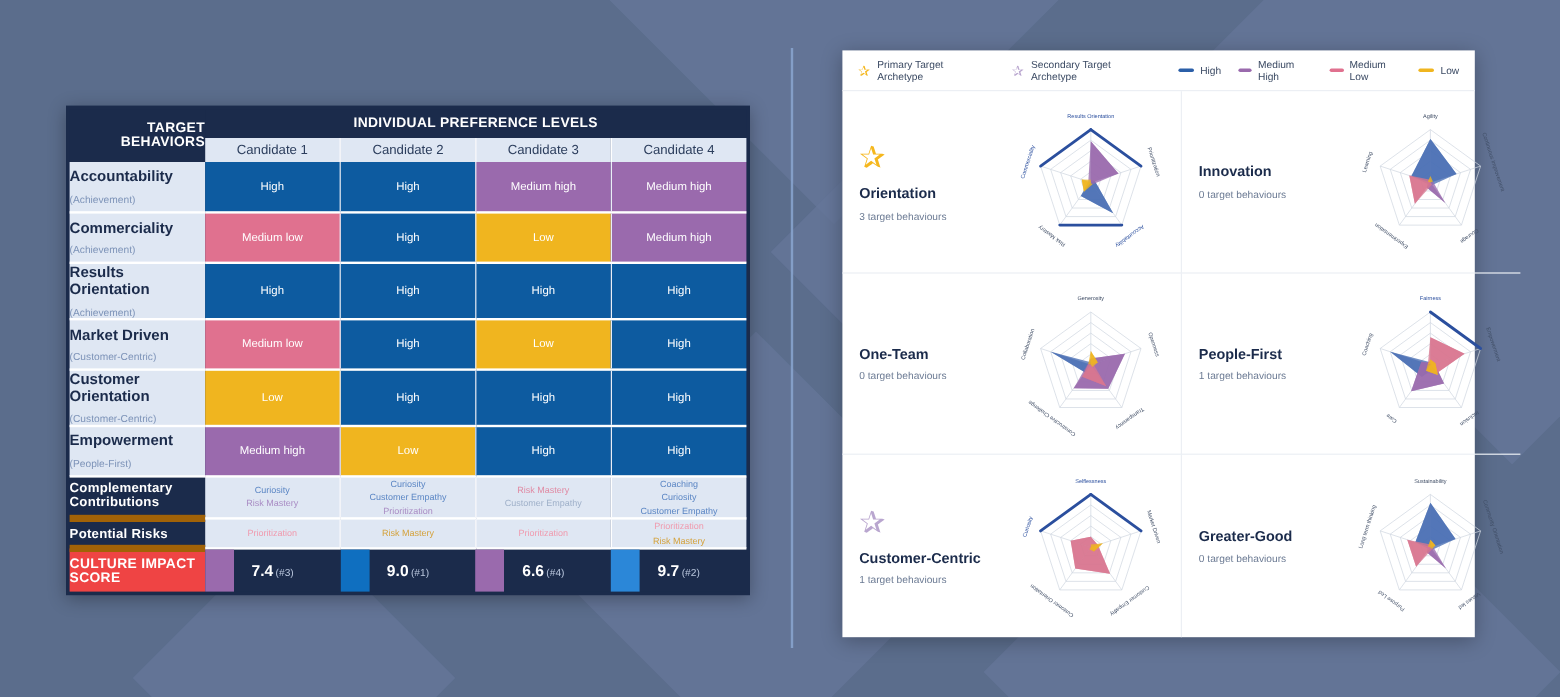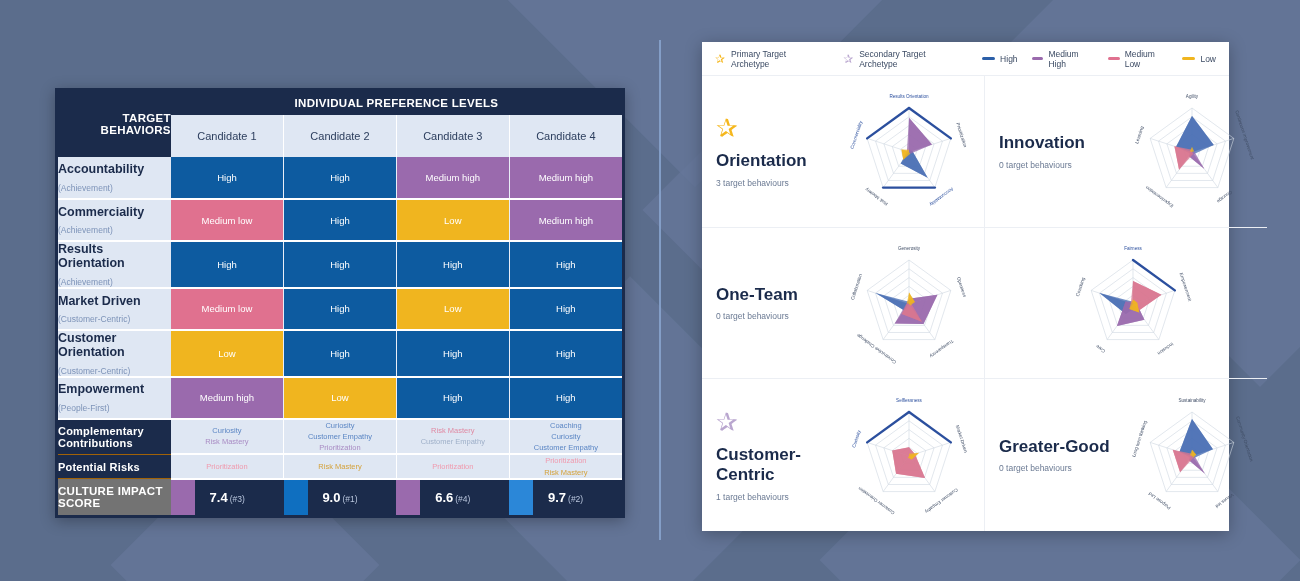--- a/index.html
+++ b/index.html
@@ -43,52 +43,52 @@
   .grp-title {
     text-align:center; font-size:11.5px; font-weight:bold;
     letter-spacing:.3px; height:24px; color:#ffffff;
   }
   .rowhdr-main {
     font-size:11.5px; font-weight:bold; letter-spacing:.3px;
     color:#fff; padding:0 0 0 12px; text-align:right;
   }
   .cand-hdr {
     background:#dfe7f3; color:#2c3e5d; font-size:11px;
-    text-align:center; height:42px; font-weight:normal;
+    text-align:center; height:20px; font-weight:normal;
     border-right:1px solid #ffffff;
   }
   .cand-hdr:last-child { border-right:none; }
 
   td.behav {
     background:#dfe7f3; padding:8px 0 8px 12px;
     border-bottom:2px solid #ffffff; width:200px; height:42px;
   }
   .behav .bname { font-size:12.5px; font-weight:bold; color:#1b2b4b; line-height:1.15; }
   .behav .barch { font-size:8.5px; color:#7d93b8; margin-top:6px; }
 
   td.lvl {
     text-align:center; color:#fff; font-size:9.5px;
     border-right:1px solid #e9eef7; border-bottom:2px solid #ffffff;
     vertical-align:middle;
   }
   td.lvl:last-child { border-right:none; }
 
   td.meta-lbl {
     background:#1b2b4b; color:#fff; font-size:11px; font-weight:bold;
-    padding-left:12px; border-bottom:1px solid #a16207; letter-spacing:.2px;
+    padding-left:12px; border-bottom:6px solid #a16207; letter-spacing:.2px;
   }
   td.meta-cell {
     background:#dfe7f3; text-align:center; font-size:7.5px;
     line-height:1.5; padding:5px 2px;
     border-right:1px solid #ffffff; border-bottom:2px solid #ffffff;
   }
   td.meta-cell:last-child { border-right:none; }
 
   td.score-lbl {
-    background:#737373; color:#fff; font-size:11.5px; font-weight:bold;
+    background:#ef4444; color:#fff; font-size:11.5px; font-weight:bold;
     padding-left:12px; letter-spacing:.3px;
   }
   td.score-cell {
     background:#1b2b4b; color:#fff; text-align:center;
     font-size:13px; font-weight:bold; height:36px; position:relative;
   }
   .score-bar { position:absolute; left:0; top:0; bottom:0; width:24px; }
   .rank { font-size:8.5px; font-weight:normal; color:#b9c6dd; margin-left:2px; }
 
   
@@ -110,21 +110,21 @@
   .grid { display:grid; grid-template-columns:1fr 1fr; grid-template-rows:1fr 1fr 1fr; height:455px; }
   .cell {
     display:flex; align-items:center; position:relative;
     border-right:1px solid #eceff4; border-bottom:1px solid #eceff4;
     padding-left:14px;
   }
   .cell:nth-child(2n) { border-right:none; }
   .cell:nth-child(5), .cell:nth-child(6) { border-bottom:none; }
   .cell-info { width:118px; flex:none; }
   .cell-info .bigstar { font-size:26px; line-height:1; margin-bottom:10px; display:block; }
-  .cell-info .arch-name { font-size:17px; font-weight:bold; color:#1b2b4b; line-height:1.2; }
+  .cell-info .arch-name { font-size:12px; font-weight:bold; color:#1b2b4b; line-height:1.2; }
   .cell-info .arch-sub { font-size:8.5px; color:#6b7a93; margin-top:6px; }
   .radar-wrap { flex:1; display:flex; align-items:center; justify-content:center; }
 </style>
 </head>
 <body>
 
 <div class="bg-shapes">
   <i class="d1"></i>
     <i class="d2"></i>
     <i class="d3"></i>
@@ -387,20 +387,24 @@
             <polygon points="75,66 75,54.56 80.85850814037815,64.09645531465033 76.29312755504344,67.77983738762488" fill="#f0b51f" fill-opacity="0.78"></polygon>
             <text x="75" y="11" font-size="4.6" font-family="&quot;Liberation Sans&quot;, sans-serif" fill="#404e66" text-anchor="middle" dominant-baseline="middle" transform="rotate(0 75 11)">Generosity</text>
             <text x="127.30810839623345" y="49.00406530937789" font-size="4.6" font-family="&quot;Liberation Sans&quot;, sans-serif" fill="#404e66" text-anchor="middle" dominant-baseline="middle" transform="rotate(72 127.30810839623345 49.00406530937789)">Openness</text>
             <text x="107.32818887608603" y="110.49593469062211" font-size="4.6" font-family="&quot;Liberation Sans&quot;, sans-serif" fill="#404e66" text-anchor="middle" dominant-baseline="middle" transform="rotate(144 107.32818887608603 110.49593469062211)">Transparency</text>
             <text x="42.67181112391398" y="110.49593469062211" font-size="4.6" font-family="&quot;Liberation Sans&quot;, sans-serif" fill="#404e66" text-anchor="middle" dominant-baseline="middle" transform="rotate(-144 42.67181112391398 110.49593469062211)">Constructive Challenge</text>
             <text x="22.69189160376655" y="49.00406530937791" font-size="4.6" font-family="&quot;Liberation Sans&quot;, sans-serif" fill="#404e66" text-anchor="middle" dominant-baseline="middle" transform="rotate(-72 22.69189160376655 49.00406530937791)">Collaboration</text>
           </svg>
         </div>
       </div>
       <div class="cell">
+        <div class="cell-info">
+          <div class="arch-name">People-First</div>
+          <div class="arch-sub">1 target behaviours</div>
+        </div>
         <div class="radar-wrap">
           <svg width="150" height="130" viewBox="0 0 150 130">
             <polygon points="75,22 116.84648671698676,52.40325224750231 100.86255110086883,101.59674775249769 49.137448899131186,101.59674775249769 33.15351328301324,52.40325224750232" fill="none" stroke="#cfd6e0" stroke-width="0.6"></polygon>
             <polygon points="75,30.799999999999997 108.4771893735894,55.12260179800185 95.69004088069507,94.47739820199814 54.30995911930495,94.47739820199816 41.52281062641059,55.12260179800185" fill="none" stroke="#cfd6e0" stroke-width="0.6"></polygon>
             <polygon points="75,39.6 100.10789203019205,57.84195134850139 90.51753066052129,87.3580486514986 59.48246933947871,87.35804865149862 49.892107969807945,57.8419513485014" fill="none" stroke="#cfd6e0" stroke-width="0.6"></polygon>
             <polygon points="75,48.4 91.7385946867947,60.561300899000926 85.34502044034753,80.23869910099907 64.65497955965247,80.23869910099907 58.261405313205294,60.561300899000926" fill="none" stroke="#cfd6e0" stroke-width="0.6"></polygon>
             <polygon points="75,57.2 83.36929734339735,63.28065044950046 80.17251022017376,73.11934955049954 69.82748977982624,73.11934955049954 66.63070265660265,63.28065044950046" fill="none" stroke="#cfd6e0" stroke-width="0.6"></polygon>
             <line x1="75" y1="66" x2="75" y2="22" stroke="#cfd6e0" stroke-width="0.6"></line>
             <line x1="75" y1="66" x2="116.84648671698676" y2="52.40325224750231" stroke="#cfd6e0" stroke-width="0.6"></line>
             <line x1="75" y1="66" x2="100.86255110086883" y2="101.59674775249769" stroke="#cfd6e0" stroke-width="0.6"></line>

